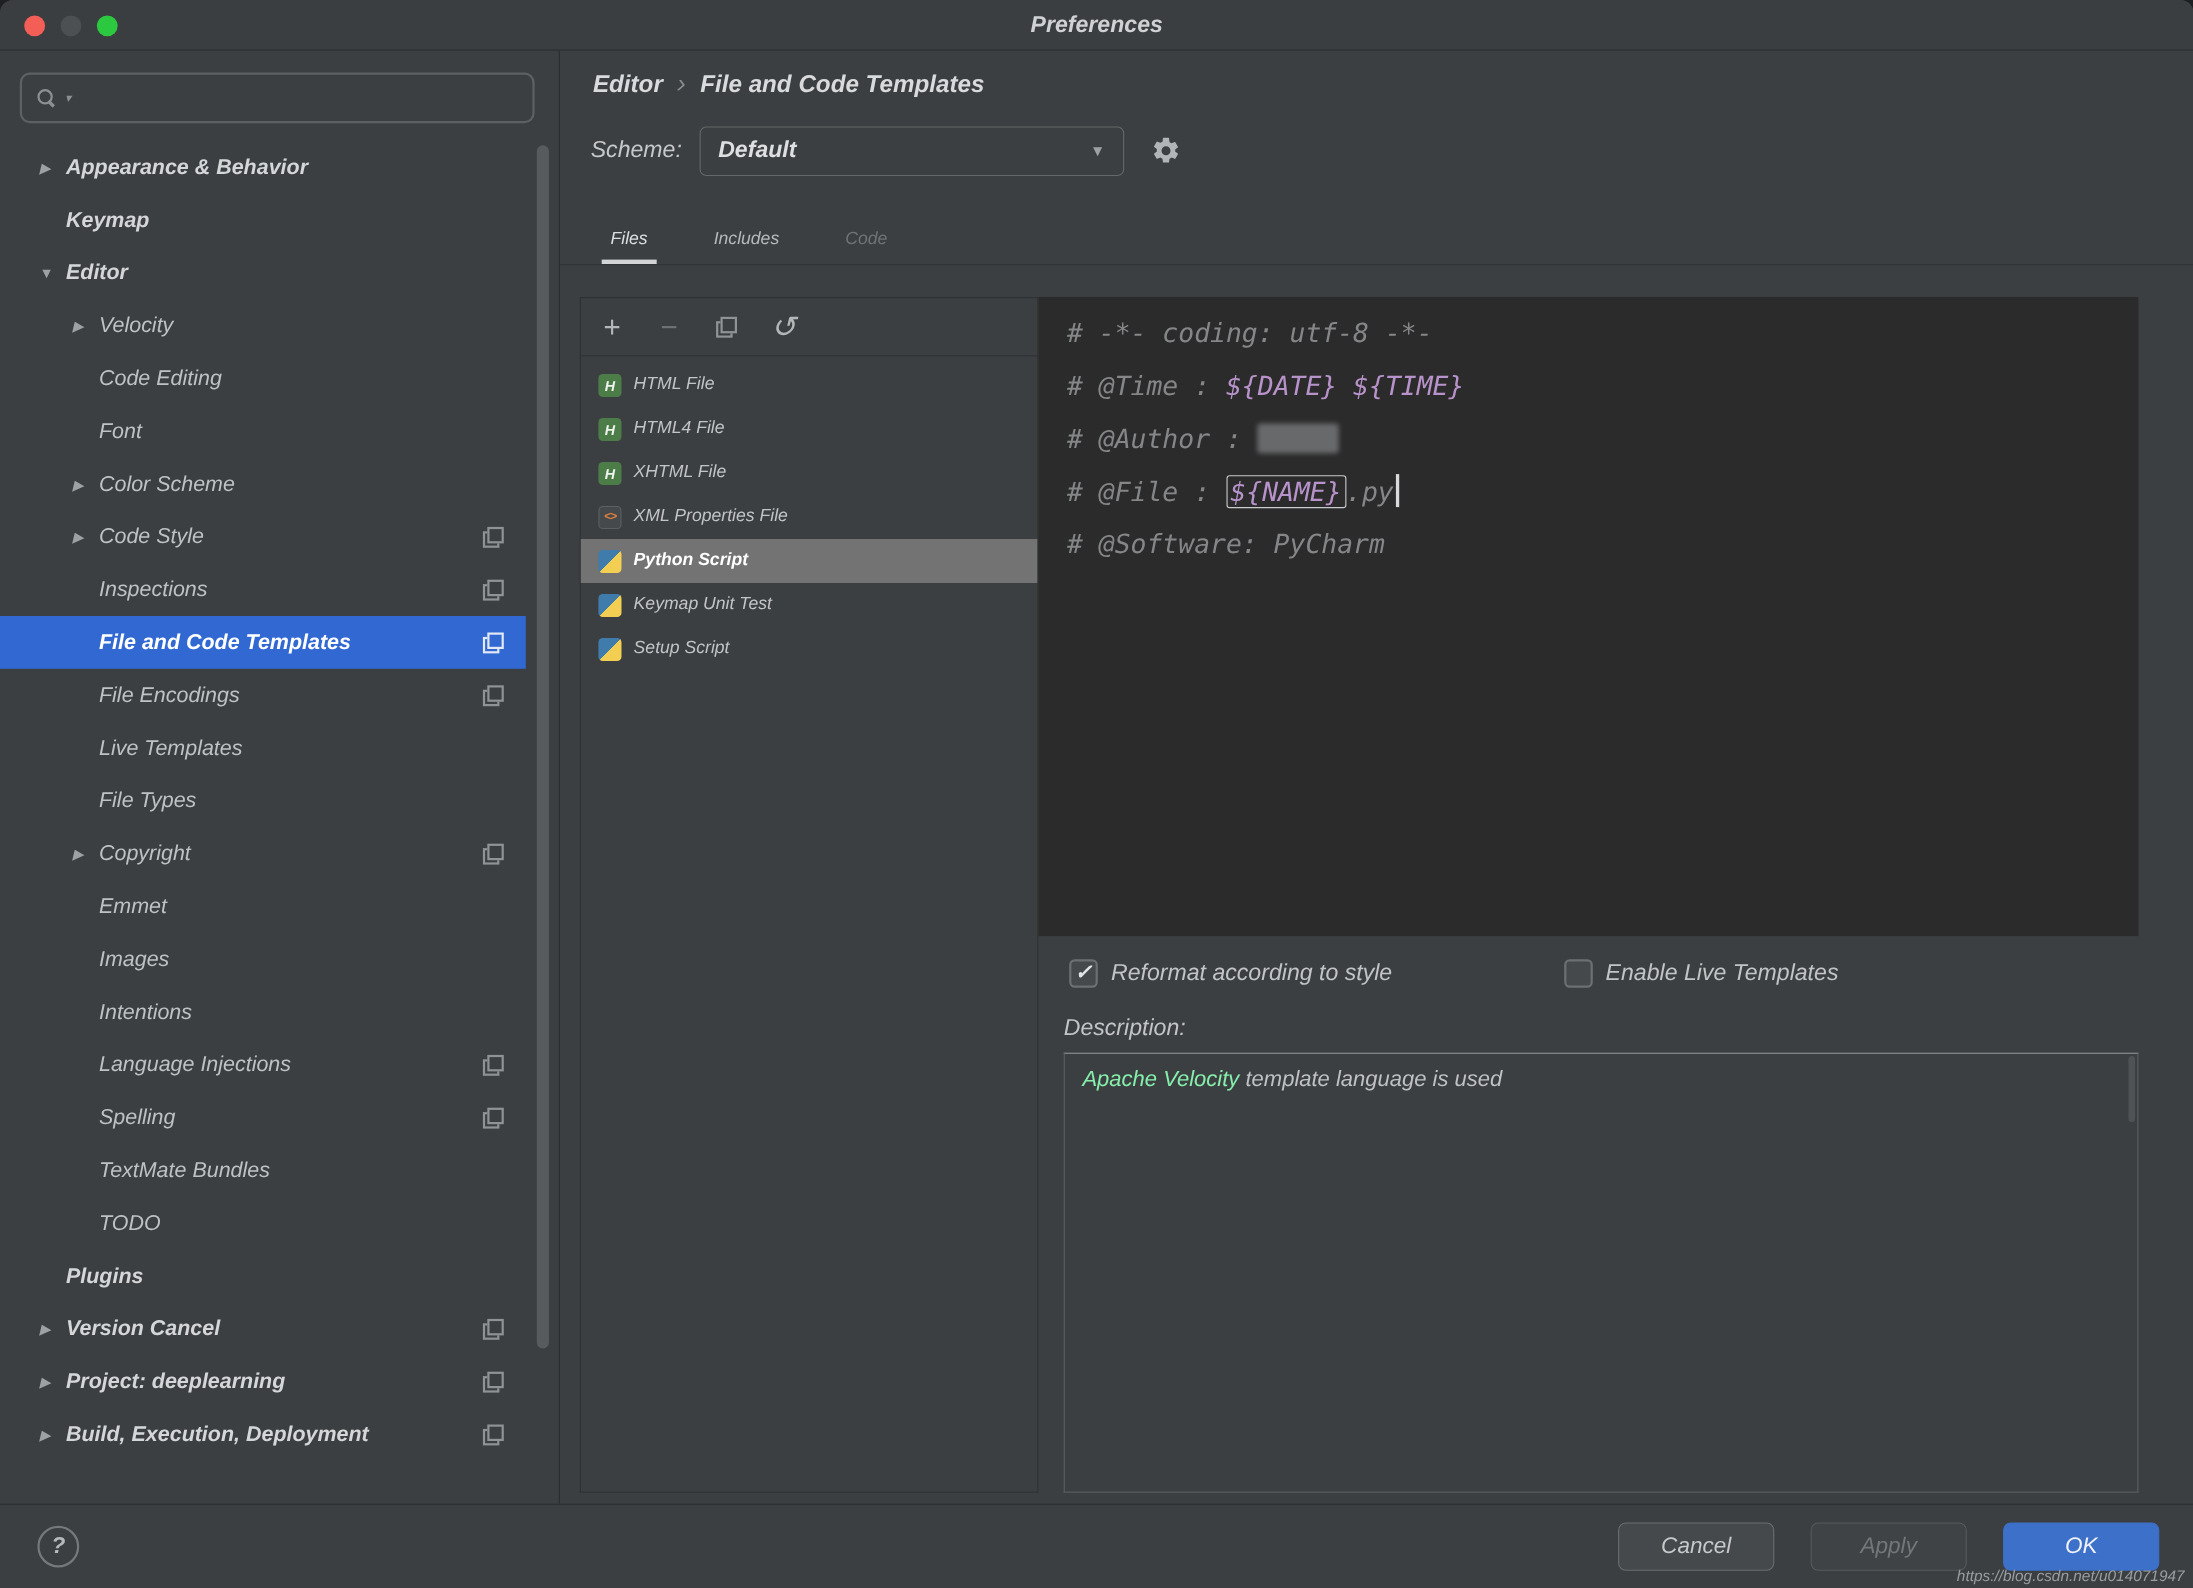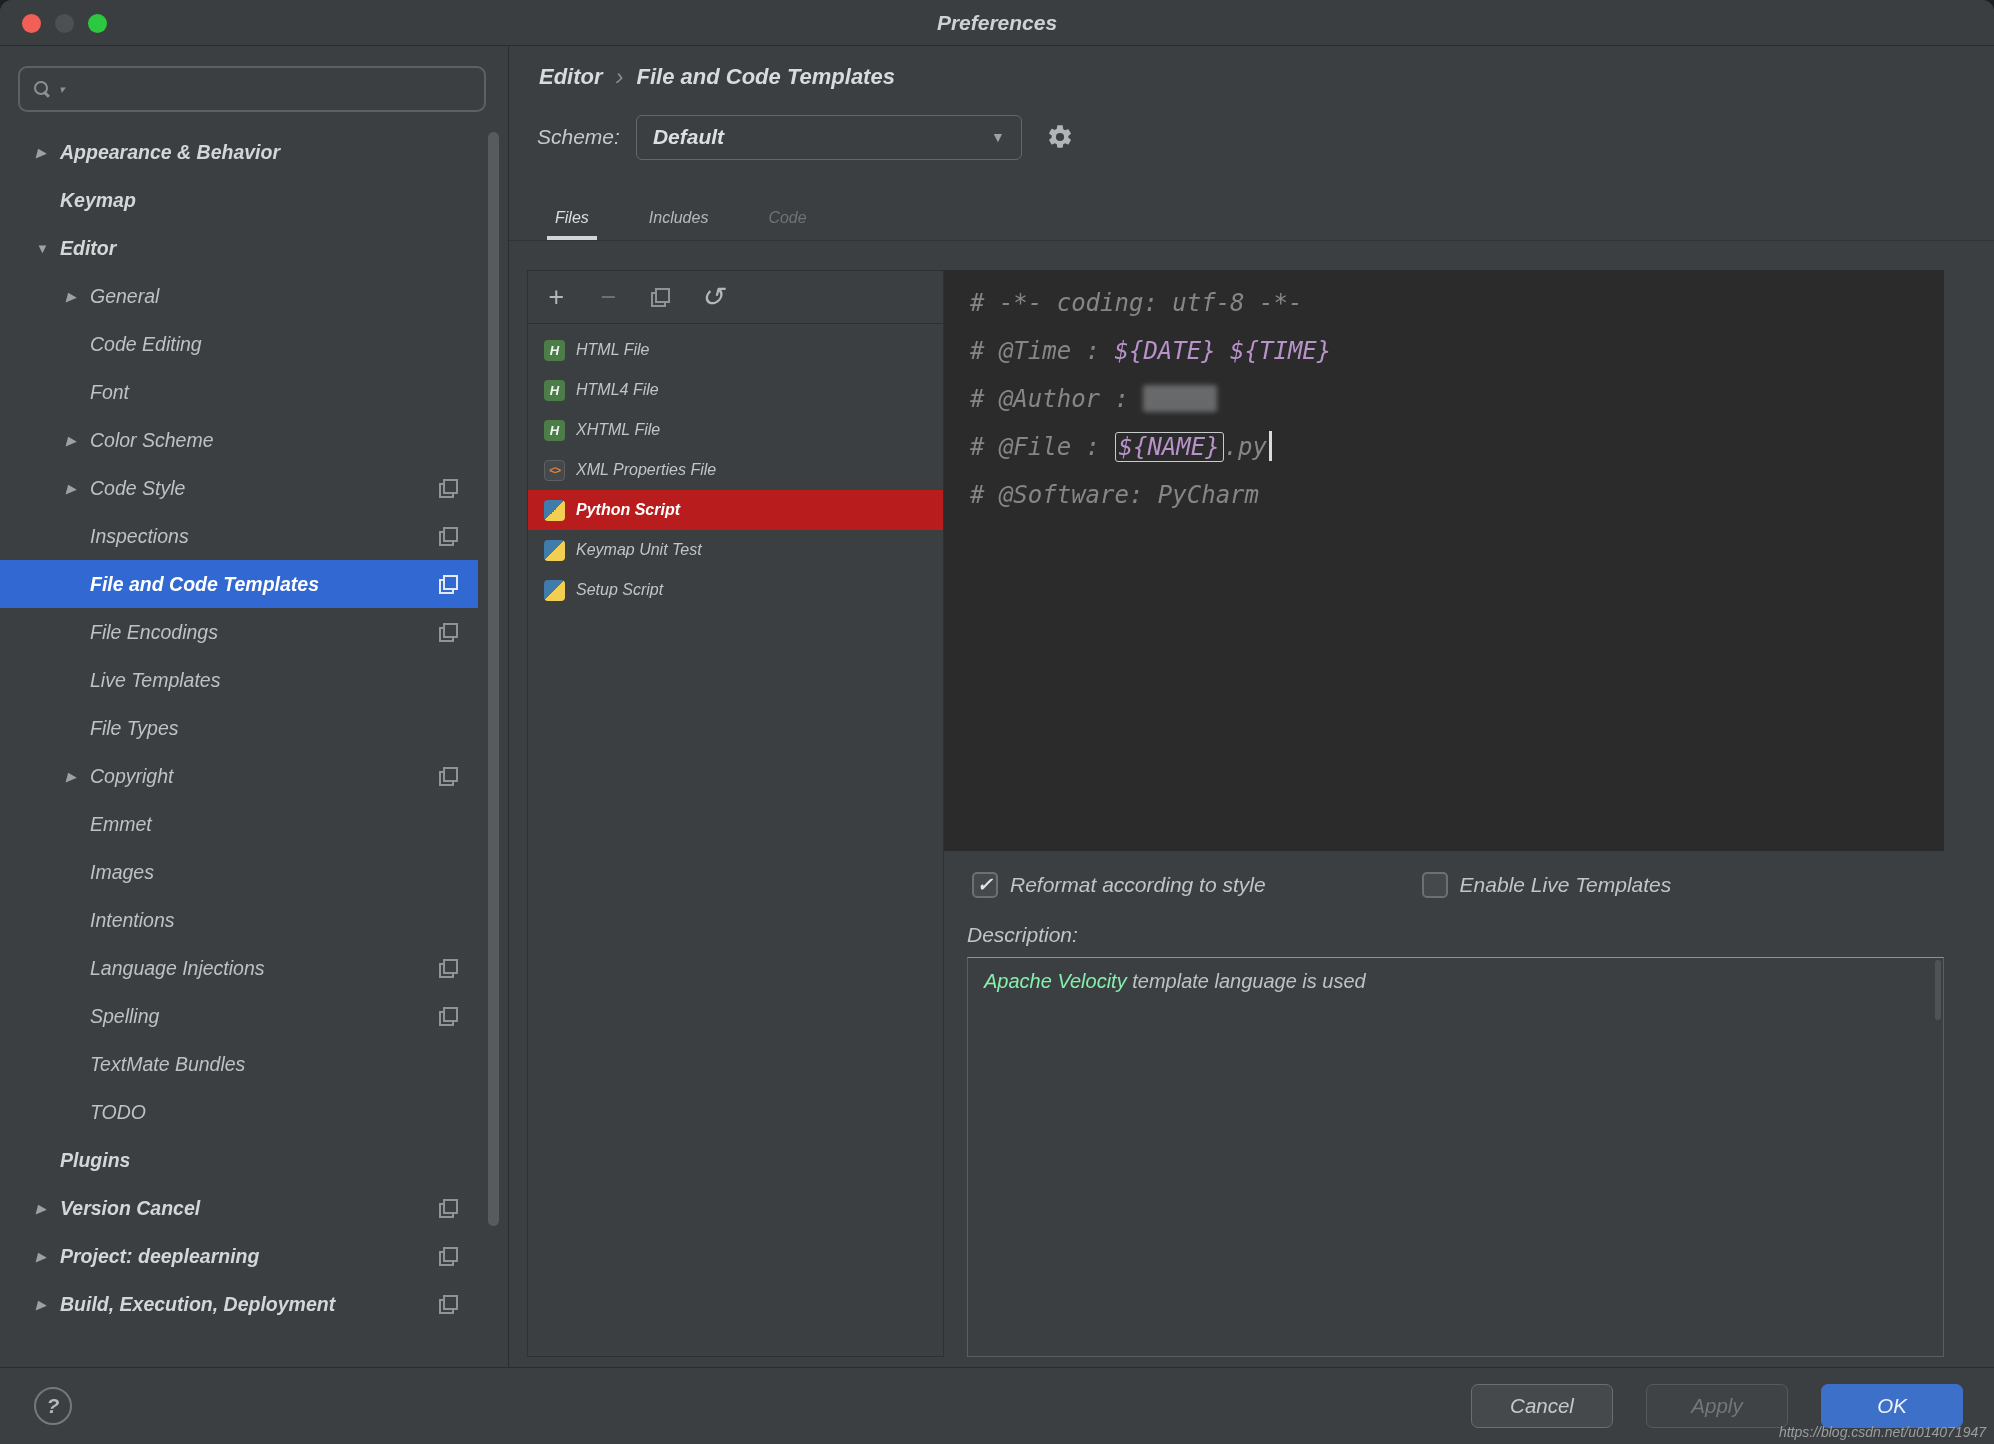--- a/index.html
+++ b/index.html
@@ -79,21 +79,21 @@
   .list-toolbar { flex:0 0 52px; display:flex; align-items:center; padding-left:2px; border-bottom:1px solid #2e3133; }
   .tool-btn { width:52px; height:52px; display:flex; align-items:center; justify-content:center;
               font-size:27px; color:#b4b6b8; }
   .tool-btn.disabled { color:#6f7375; }
   .toolbar-dup { margin:0; width:19px; height:19px; }
   .toolbar-dup::after { background:#3c3f41; }
 
   .template-list { flex:1; padding-top:6px; }
   .tpl-row { height:40px; display:flex; align-items:center; padding-left:16px; gap:11px; }
   .tpl-label { font-size:16px; color:#c2c4c6; white-space:nowrap; }
-  .tpl-row.selected { background:#b91c1c; }
+  .tpl-row.selected { background:#737373; }
   .tpl-row.selected .tpl-label { color:#fff; font-weight:700; }
   .file-icon { width:21px; height:21px; flex:0 0 21px; border-radius:4px; display:flex;
                align-items:center; justify-content:center; font-weight:700; }
   .file-icon.html { background:#4c7d49; color:#eef3ed; font-size:13px; }
   .file-icon.xml { background:#45494b; border:1px solid #5c6062; color:#e0823f; font-size:11px; letter-spacing:-1px; }
   .file-icon.python { background:linear-gradient(135deg,#3f7cac 0 50%,#f2ce53 50% 100%); }
 
   
   .right-panel { flex:1; display:flex; flex-direction:column; min-width:0; }
   .code-editor { flex:0 0 581px; background:#2b2b2b; padding:9px 0 0 26px;
@@ -165,21 +165,21 @@
           <div class="tree-row level0 bold">
             <span class="tree-arrow"></span>
             <span class="tree-label">Keymap</span>
           </div>
           <div class="tree-row level0 bold">
             <span class="tree-arrow">▼</span>
             <span class="tree-label">Editor</span>
           </div>
           <div class="tree-row level1">
             <span class="tree-arrow">▶</span>
-            <span class="tree-label">General</span>
+            <span class="tree-label">Velocity</span>
           </div>
           <div class="tree-row level1">
             <span class="tree-arrow"></span>
             <span class="tree-label">Code Editing</span>
           </div>
           <div class="tree-row level1">
             <span class="tree-arrow"></span>
             <span class="tree-label">Font</span>
           </div>
           <div class="tree-row level1">

